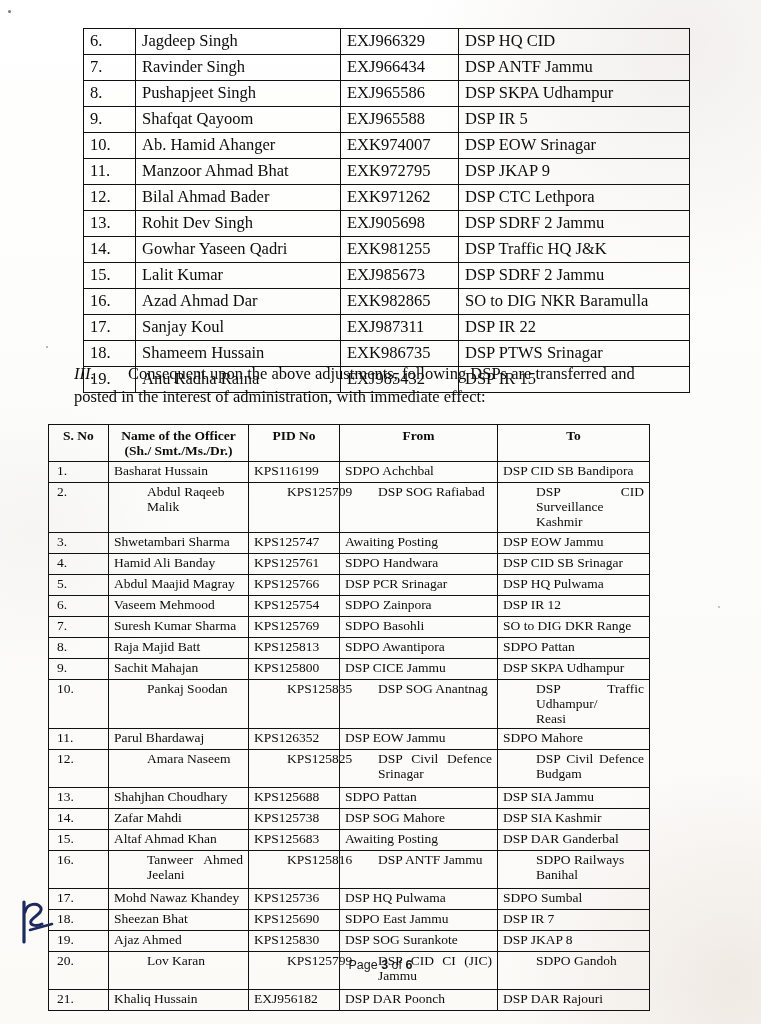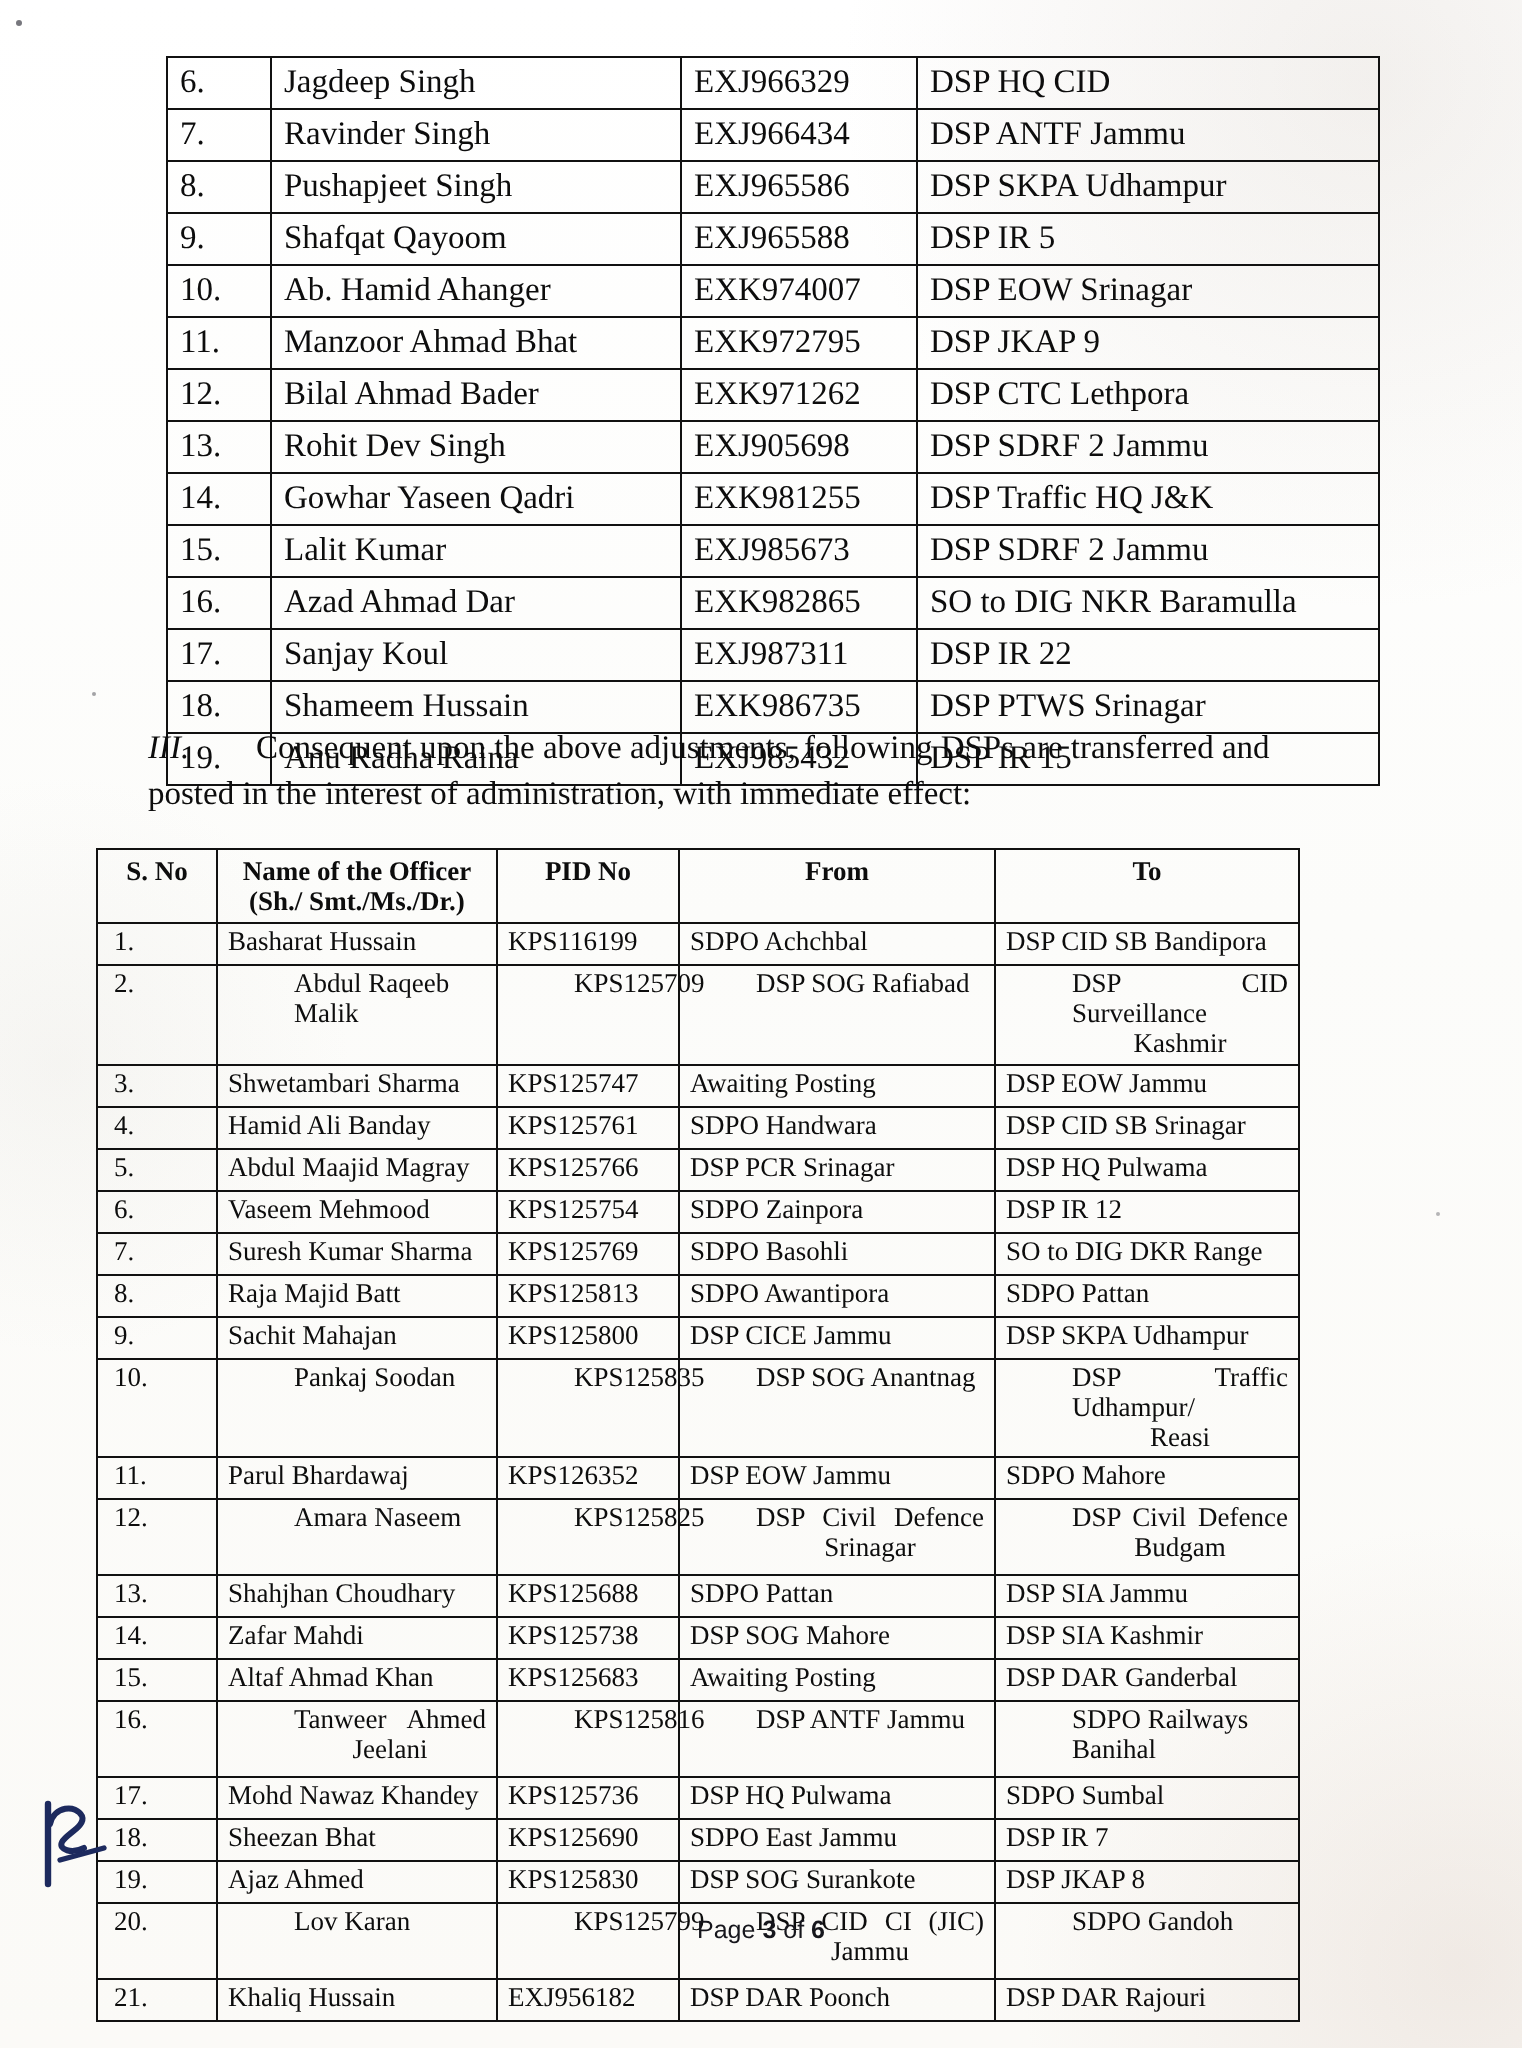--- a/index.html
+++ b/index.html
@@ -109,21 +109,21 @@
   .t2 .c-name  { width: 140px; }
   .t2 .c-pid   { width: 91px; }
   .t2 .c-from  { width: 158px; }
   .t2 .c-to    { }
   .t2 tbody td { height: 17px; }
   .t2 td.sno { text-align: left; padding-left: 8px; }
   .t2 .two-line { height: 34px; padding-left: 38px; }
 
   
   .jline1 { display: block; text-align: justify; text-align-last: justify; }
-  .jline2 { display: block; text-align: center; }
+  .jline2 { display: block; text-align: left; }
 
   
   .footer {
     position: absolute;
     left: 0;
     top: 958px;
     width: 761px;
     text-align: center;
     font-family: Liberation Sans, sans-serif;
     font-size: 12.5px;

